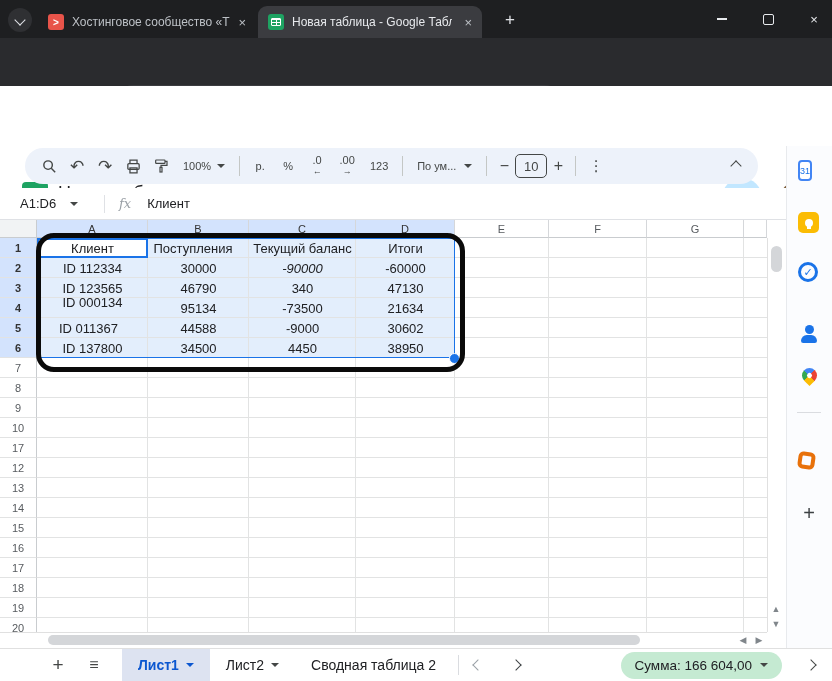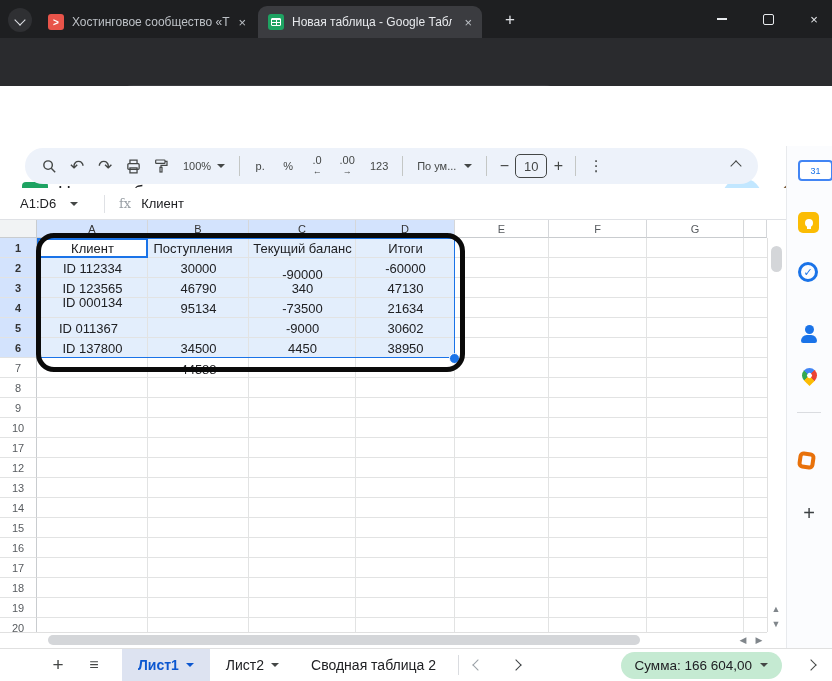--- a/index.html
+++ b/index.html
@@ -82,21 +82,21 @@
   .dec small{font-size:9px;}
   #fontsize-box{width:30px;height:22px;border:1px solid #444746;border-radius:5px;display:flex;align-items:center;justify-content:center;font-size:13px;background:#edf2fa;}
   .chv{display:inline-block;width:7px;height:7px;border-right:1.8px solid currentColor;border-bottom:1.8px solid currentColor;}
   .chv.up{transform:rotate(-135deg);} .chv.down{transform:rotate(45deg);}
   .chv.left{transform:rotate(135deg);} .chv.right{transform:rotate(-45deg);}
 
   
   #formulabar{left:0;top:188px;width:786px;height:31px;background:#fff;border-bottom:1px solid #dfe1e5;display:flex;align-items:center;}
   #namebox{width:76px;padding-left:20px;font-size:13px;color:#202124;display:flex;align-items:center;gap:14px;}
   #fx-sep{width:1px;height:18px;background:#dfe1e5;margin:0 8px;}
-  #fx{font-family:"DejaVu Serif","Liberation Serif",serif;color:#9aa0a6;font-size:13px;margin:0 10px 0 6px;}
+  #fx{font-family:"DejaVu Serif","Liberation Serif",serif;font-style:italic;color:#9aa0a6;font-size:13px;margin:0 16px 0 6px;}
   #formula-value{font-size:13px;color:#202124;}
 
   
   #grid-area{left:0;top:220px;width:786px;height:428px;background:#fff;}
   #corner{left:0;top:0;width:37px;height:18px;background:#f1f3f4;border-right:1px solid #c9cccf;border-bottom:1px solid #c9cccf;box-sizing:border-box;}
   .colhead{top:0;height:18px;box-sizing:border-box;border-right:1px solid #d5d7da;border-bottom:1px solid #c9cccf;
         display:flex;align-items:center;justify-content:center;font-size:11px;color:#575b5f;background:#fff;}
   .colhead.sel{background:#d3e3fd;color:#333;}
   #gridclip{left:0;top:18px;width:767px;height:394px;overflow:hidden;}
   .rowhead{left:0;width:37px;height:20px;box-sizing:border-box;border-right:1px solid #c9cccf;border-bottom:1px solid #e2e3e3;
@@ -123,21 +123,21 @@
   .sheet-tab.active{background:#dde3f1;color:#0b57d0;font-weight:bold;}
   .sheet-tab.active .caret{border-top-color:#0b57d0;}
   #tabsep{width:1px;height:20px;background:#dadce0;margin:0 6px;}
   .nav-chv{width:26px;height:26px;justify-content:center;}
   #sum-chip{margin-left:auto;margin-right:16px;height:27px;border-radius:14px;background:#c5ead2;display:flex;align-items:center;gap:8px;padding:0 14px;font-size:13.5px;color:#202124;}
   #panel-collapse{width:26px;height:26px;justify-content:center;color:#444746;margin-right:8px;}
 
   
   #sidepanel{left:786px;top:146px;width:46px;height:502px;background:#fbfcfe;border-left:1px solid #e8eaed;box-sizing:border-box;}
   .sp-ic{left:11px;width:22px;height:22px;justify-content:center;}
-  #sp-calendar{top:14px;width:35px;height:21px;border:2px solid #4285f4;border-radius:4px;background:#fff;color:#1a73e8;
+  #sp-calendar{top:14px;width:14px;height:21px;border:2px solid #4285f4;border-radius:4px;background:#fff;color:#1a73e8;
         font-size:9px;font-weight:normal;display:flex;align-items:center;justify-content:center;box-sizing:border-box;}
   #sp-keep{top:66px;width:21px;height:21px;border-radius:5px;background:#fbbc04;display:flex;align-items:center;justify-content:center;}
   .bulb{width:8px;height:8px;border-radius:50%;background:#fff;position:relative;}
   .bulb::after{content:"";position:absolute;left:2px;top:7px;width:4px;height:3px;background:#fff;}
   #sp-tasks{top:116px;width:20px;height:20px;border-radius:50%;border:3px solid #1a73e8;box-sizing:border-box;color:#1a73e8;
         font-size:11px;font-weight:bold;display:flex;align-items:center;justify-content:center;}
   #sp-contacts{top:172px;color:#1a73e8;}
   .personglyph{width:9px;height:9px;border-radius:50%;background:#1a73e8;position:relative;}
   .personglyph::after{content:"";position:absolute;left:-3.5px;top:10px;width:16px;height:8px;border-radius:8px 8px 3px 3px;background:#1a73e8;}
   #sp-maps{top:218px;}
@@ -385,32 +385,32 @@
       <div class="rowhead abs" style="top: 360px;">19</div>
       <div class="hline abs" style="left: 37px; top: 379px; width: 730px;"></div>
       <div class="rowhead abs" style="top: 380px;">20</div>
       <div class="abs" style="left: 37px; top: 0px; width: 111px; height: 20px; background: rgb(255, 255, 255); border: 2px solid rgb(26, 115, 232); box-sizing: border-box;"></div>
       <div class="cellturtle abs" style="left: 37px; top: 0px; width: 111px;">Клиент</div>
       <div class="cellturtle abs" style="left: 148px; top: 0px; width: 90px;">Поступления</div>
       <div class="cellturtle abs" style="left: 249px; top: 0px; width: 107px;">Текущий баланс</div>
       <div class="cellturtle abs" style="left: 356px; top: 0px; width: 99px;">Итоги</div>
       <div class="cellturtle abs" style="left: 37px; top: 20px; width: 111px;">ID 112334</div>
       <div class="cellturtle abs" style="left: 148px; top: 20px; width: 101px;">30000</div>
-      <div class="cellturtle abs" style="left: 249px; top: 26px; width: 107px;">-90000</div>
+      <div class="cellturtle abs" style="left: 249px; top: 20px; width: 107px; font-style: italic;">-90000</div>
       <div class="cellturtle abs" style="left: 356px; top: 20px; width: 99px;">-60000</div>
       <div class="cellturtle abs" style="left: 37px; top: 40px; width: 111px;">ID 123565</div>
       <div class="cellturtle abs" style="left: 148px; top: 40px; width: 101px;">46790</div>
       <div class="cellturtle abs" style="left: 249px; top: 40px; width: 107px;">340</div>
       <div class="cellturtle abs" style="left: 356px; top: 40px; width: 99px;">47130</div>
       <div class="cellturtle abs" style="left: 37px; top: 54px; width: 111px;">ID 000134</div>
       <div class="cellturtle abs" style="left: 148px; top: 60px; width: 101px;">95134</div>
       <div class="cellturtle abs" style="left: 249px; top: 60px; width: 107px;">-73500</div>
       <div class="cellturtle abs" style="left: 356px; top: 60px; width: 99px;">21634</div>
       <div class="cellturtle abs" style="left: 37px; top: 80px; width: 103px;">ID 011367</div>
-      <div class="cellturtle abs" style="left: 148px; top: 80px; width: 101px; margin-top: 41px;">44588</div>
+      <div class="cellturtle abs" style="left: 148px; top: 80px; width: 101px;">44588</div>
       <div class="cellturtle abs" style="left: 249px; top: 80px; width: 107px;">-9000</div>
       <div class="cellturtle abs" style="left: 356px; top: 80px; width: 99px;">30602</div>
       <div class="cellturtle abs" style="left: 37px; top: 100px; width: 111px;">ID 137800</div>
       <div class="cellturtle abs" style="left: 148px; top: 100px; width: 101px;">34500</div>
       <div class="cellturtle abs" style="left: 249px; top: 100px; width: 107px;">4450</div>
       <div class="cellturtle abs" style="left: 356px; top: 100px; width: 99px;">38950</div>
       <div class="abs" style="left: 37px; top: 0px; width: 418px; height: 120px; border: 1px solid rgb(26, 115, 232); box-sizing: border-box;"></div>
       <div class="abs" style="left: 449px; top: 115px; width: 9px; height: 9px; border-radius: 50%; background: rgb(26, 115, 232); border: 1.5px solid rgb(255, 255, 255);"></div>
     </div>
   <div id="annotation" class="abs"></div>

